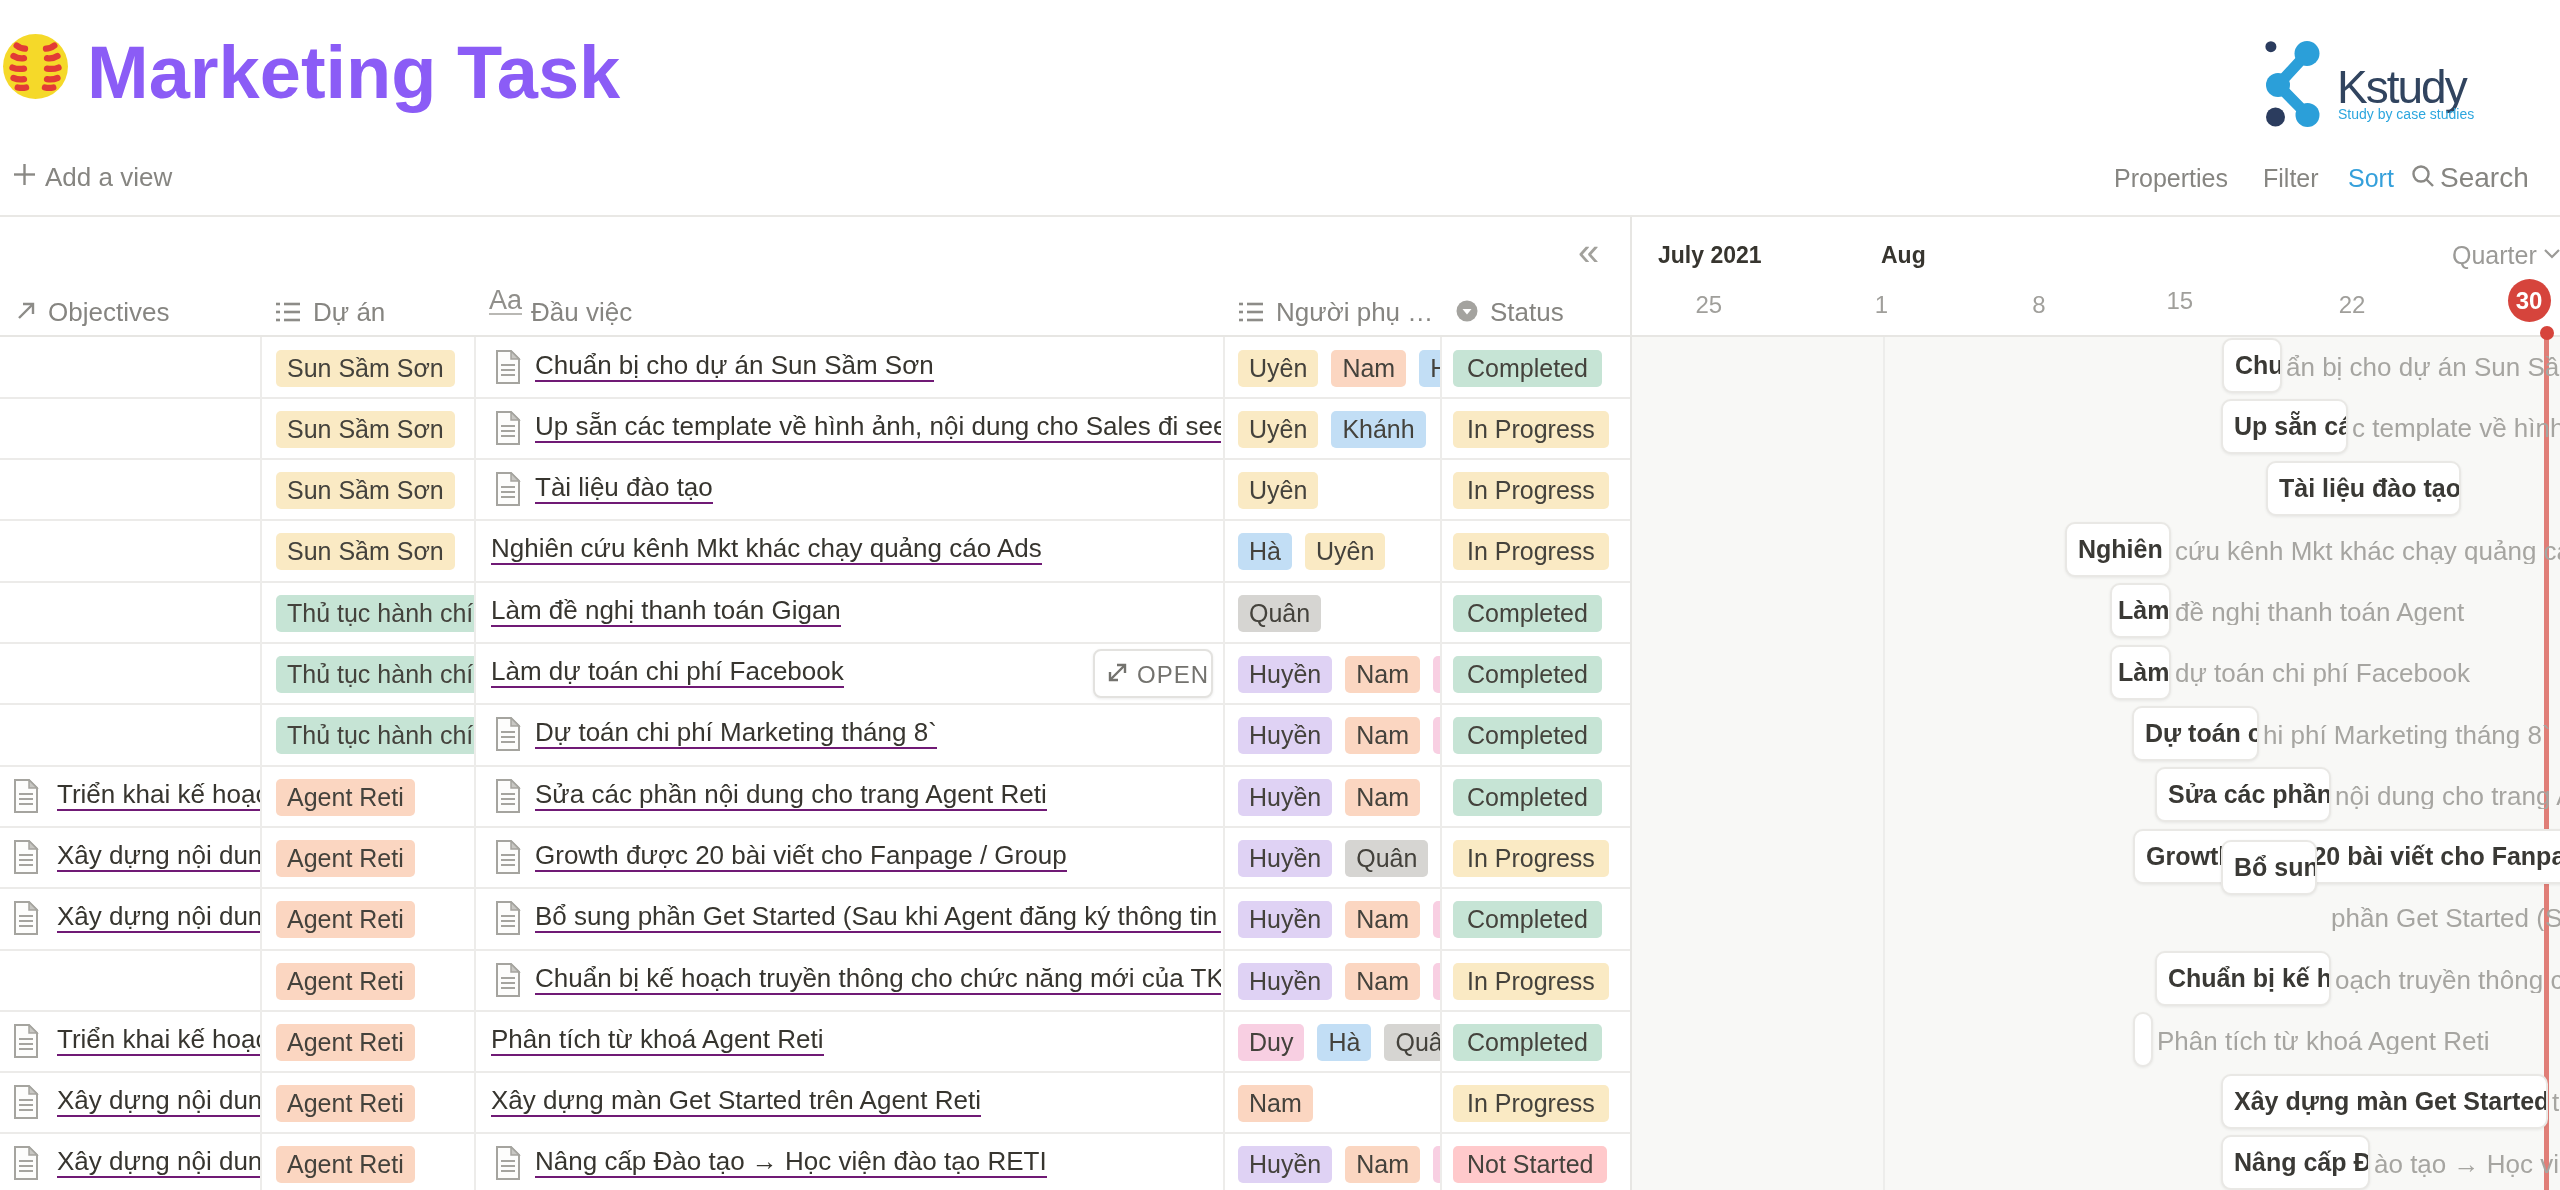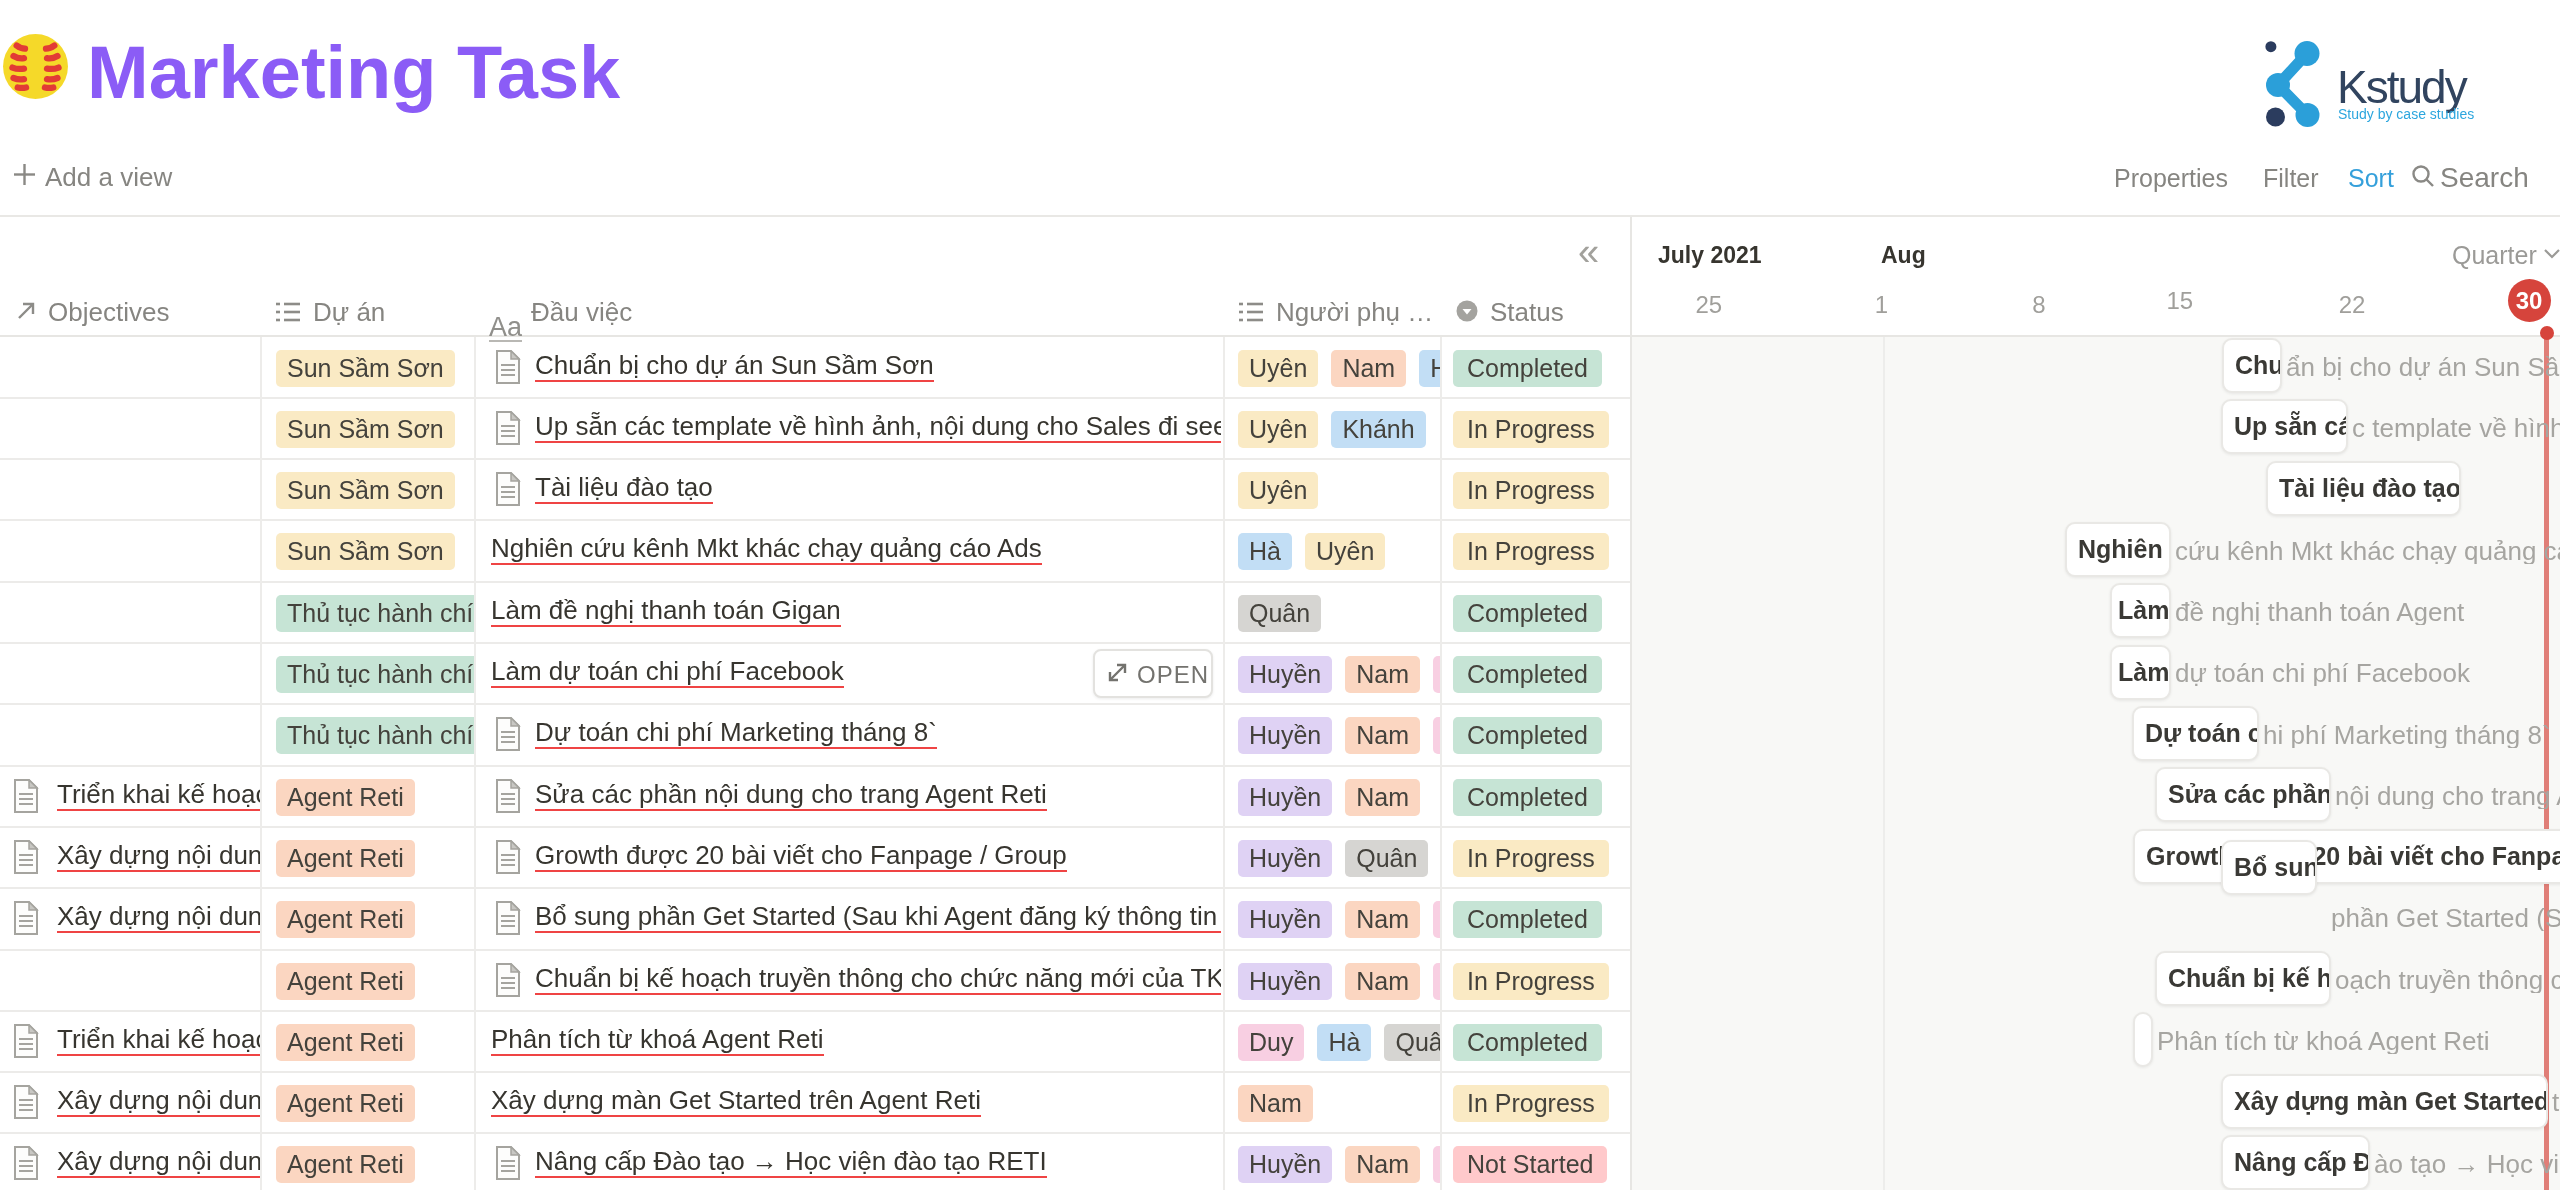--- a/index.html
+++ b/index.html
@@ -1,21 +1,21 @@
 <!DOCTYPE html>
 <html><head><meta charset="utf-8"><style>
 *{margin:0;padding:0;box-sizing:border-box}
 body{width:2560px;height:1190px;overflow:hidden;background:#fff;font-family:"Liberation Sans",sans-serif;position:relative}
 .a{position:absolute}
 .hl{position:absolute;background:#ECEBE9;height:2px}
 .vl{position:absolute;background:#EDECEA;width:2px}
 .tag{position:absolute;height:37px;line-height:37px;border-radius:5px;padding:0 11px;font-size:25px;color:#44423C;white-space:nowrap}
 .tagc{border-radius:5px 0 0 5px;overflow:hidden}
 .tt{position:absolute;font-size:26px;color:#37352F;white-space:nowrap;overflow:hidden;line-height:32px;height:38px}
-.tt span{border-bottom:2px solid #ef4444;padding-bottom:0}
+.tt span{border-bottom:2px solid #701a75;padding-bottom:0}
 .hdr{position:absolute;font-size:26px;color:#868581;white-space:nowrap;line-height:28px}
 .num{position:absolute;font-size:24px;color:#A09F9B;line-height:25px}
 .pill{position:absolute;background:#fff;border:2px solid #E9E8E5;border-radius:10px;box-shadow:0 1px 3px rgba(15,15,15,.07);overflow:hidden;white-space:nowrap;font-size:25px;font-weight:bold;color:#3A3935;padding-left:11px}
 .cont{position:absolute;font-size:26px;color:#A6A5A1;white-space:nowrap;line-height:26px}
 </style></head><body>
 
 <svg class="a" style="left:2px;top:33px" width="67" height="67" viewBox="0 0 64 64">
 <circle cx="32" cy="32" r="31" fill="#F5D929"></circle>
 <g stroke="#E23B35" stroke-width="6" stroke-linecap="round" fill="none">
 <path d="M14 12 q4 3 8 3"></path>
@@ -89,21 +89,21 @@
 <g stroke="#8D8C88" stroke-width="2.6">
       <line x1="0" y1="3" x2="4" y2="3"></line>
       <line x1="8" y1="3" x2="24" y2="3"></line>
 <line x1="0" y1="11" x2="4" y2="11"></line>
       <line x1="8" y1="11" x2="24" y2="11"></line>
 <line x1="0" y1="19" x2="4" y2="19"></line>
       <line x1="8" y1="19" x2="24" y2="19"></line>
     </g>
   </svg>
 <div class="hdr" style="left:313px;top:298px">Dự án</div>
-<div class="hdr" style="left:489px;top:314px;font-size:27px;color:#908F8B;border-bottom:2px solid #B9B8B4;line-height:26px">Aa</div>
+<div class="hdr" style="left:489px;top:287px;font-size:27px;color:#908F8B;border-bottom:2px solid #B9B8B4;line-height:26px">Aa</div>
 <div class="hdr" style="left:531px;top:298px">Đầu việc</div>
 <svg class="a" style="left:1239px;top:301px" width="24" height="22" viewBox="0 0 24 22">
 <g stroke="#8D8C88" stroke-width="2.6">
       <line x1="0" y1="3" x2="4" y2="3"></line>
       <line x1="8" y1="3" x2="24" y2="3"></line>
 <line x1="0" y1="11" x2="4" y2="11"></line>
       <line x1="8" y1="11" x2="24" y2="11"></line>
 <line x1="0" y1="19" x2="4" y2="19"></line>
       <line x1="8" y1="19" x2="24" y2="19"></line>
     </g>

